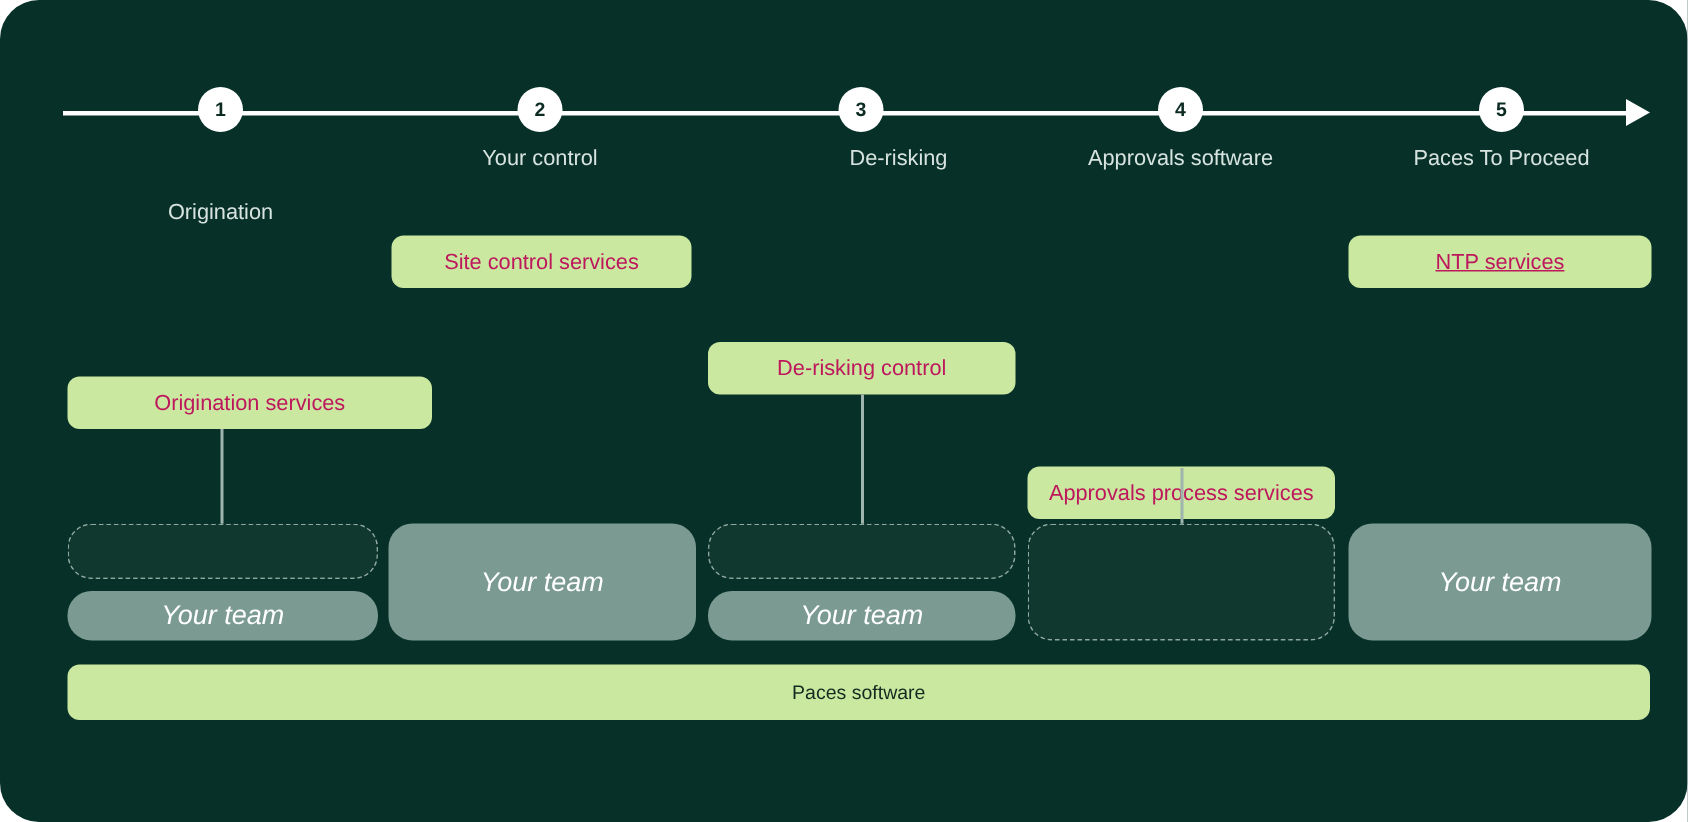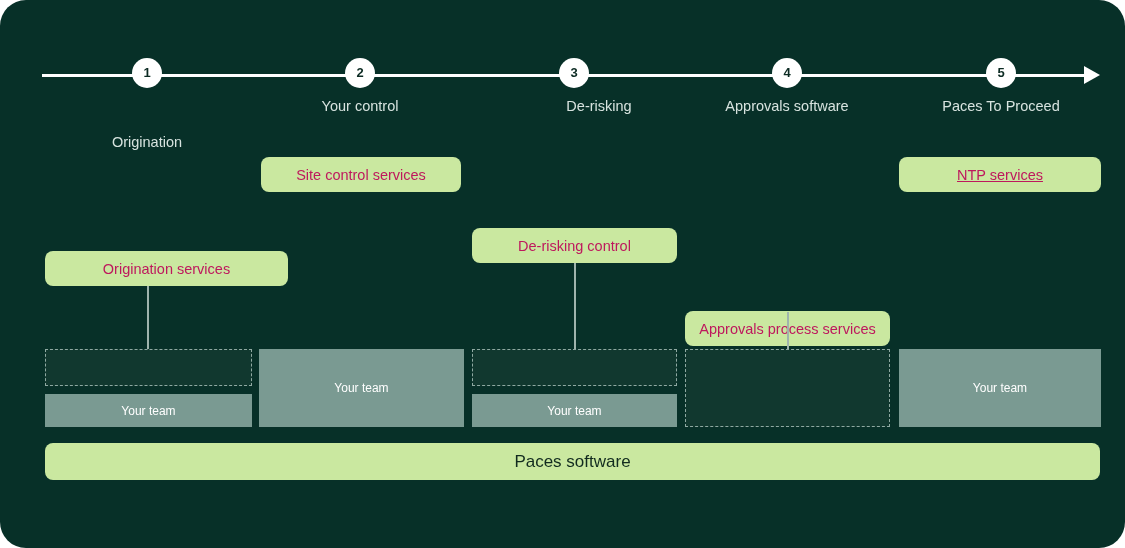--- a/index.html
+++ b/index.html
@@ -109,25 +109,26 @@
     height: 8px;
     border-right: 1.6px solid #9fb4ad;
     border-bottom: 1.6px solid #9fb4ad;
     transform: rotate(45deg);
   }
 
   
   .slot {
     position: absolute;
     box-sizing: border-box;
-    border-radius: 0;
+    border-radius: 16px;
     display: flex;
     align-items: center;
     justify-content: center;
-    font-size: 12px;
+    font-size: 18px;
+    font-style: italic;
   }
   .slot.dashed {
     background: #11382f;
     border: 1.6px dashed #8fa9a2;
   }
   .slot.team {
     background: #7a9a92;
     color: #ffffff;
   }
 
@@ -137,21 +138,21 @@
     left: 45px;
     top: 443px;
     width: 1055px;
     height: 37px;
     background: #cae8a0;
     color: #122b1f;
     border-radius: 8px;
     display: flex;
     align-items: center;
     justify-content: center;
-    font-size: 17px;
+    font-size: 13px;
   }
 </style>
 </head>
 <body>
 
 <div id="stage">
 
   <div id="timeline">
     <div class="tl-line"></div>
     <div class="tl-arrowhead"></div>

